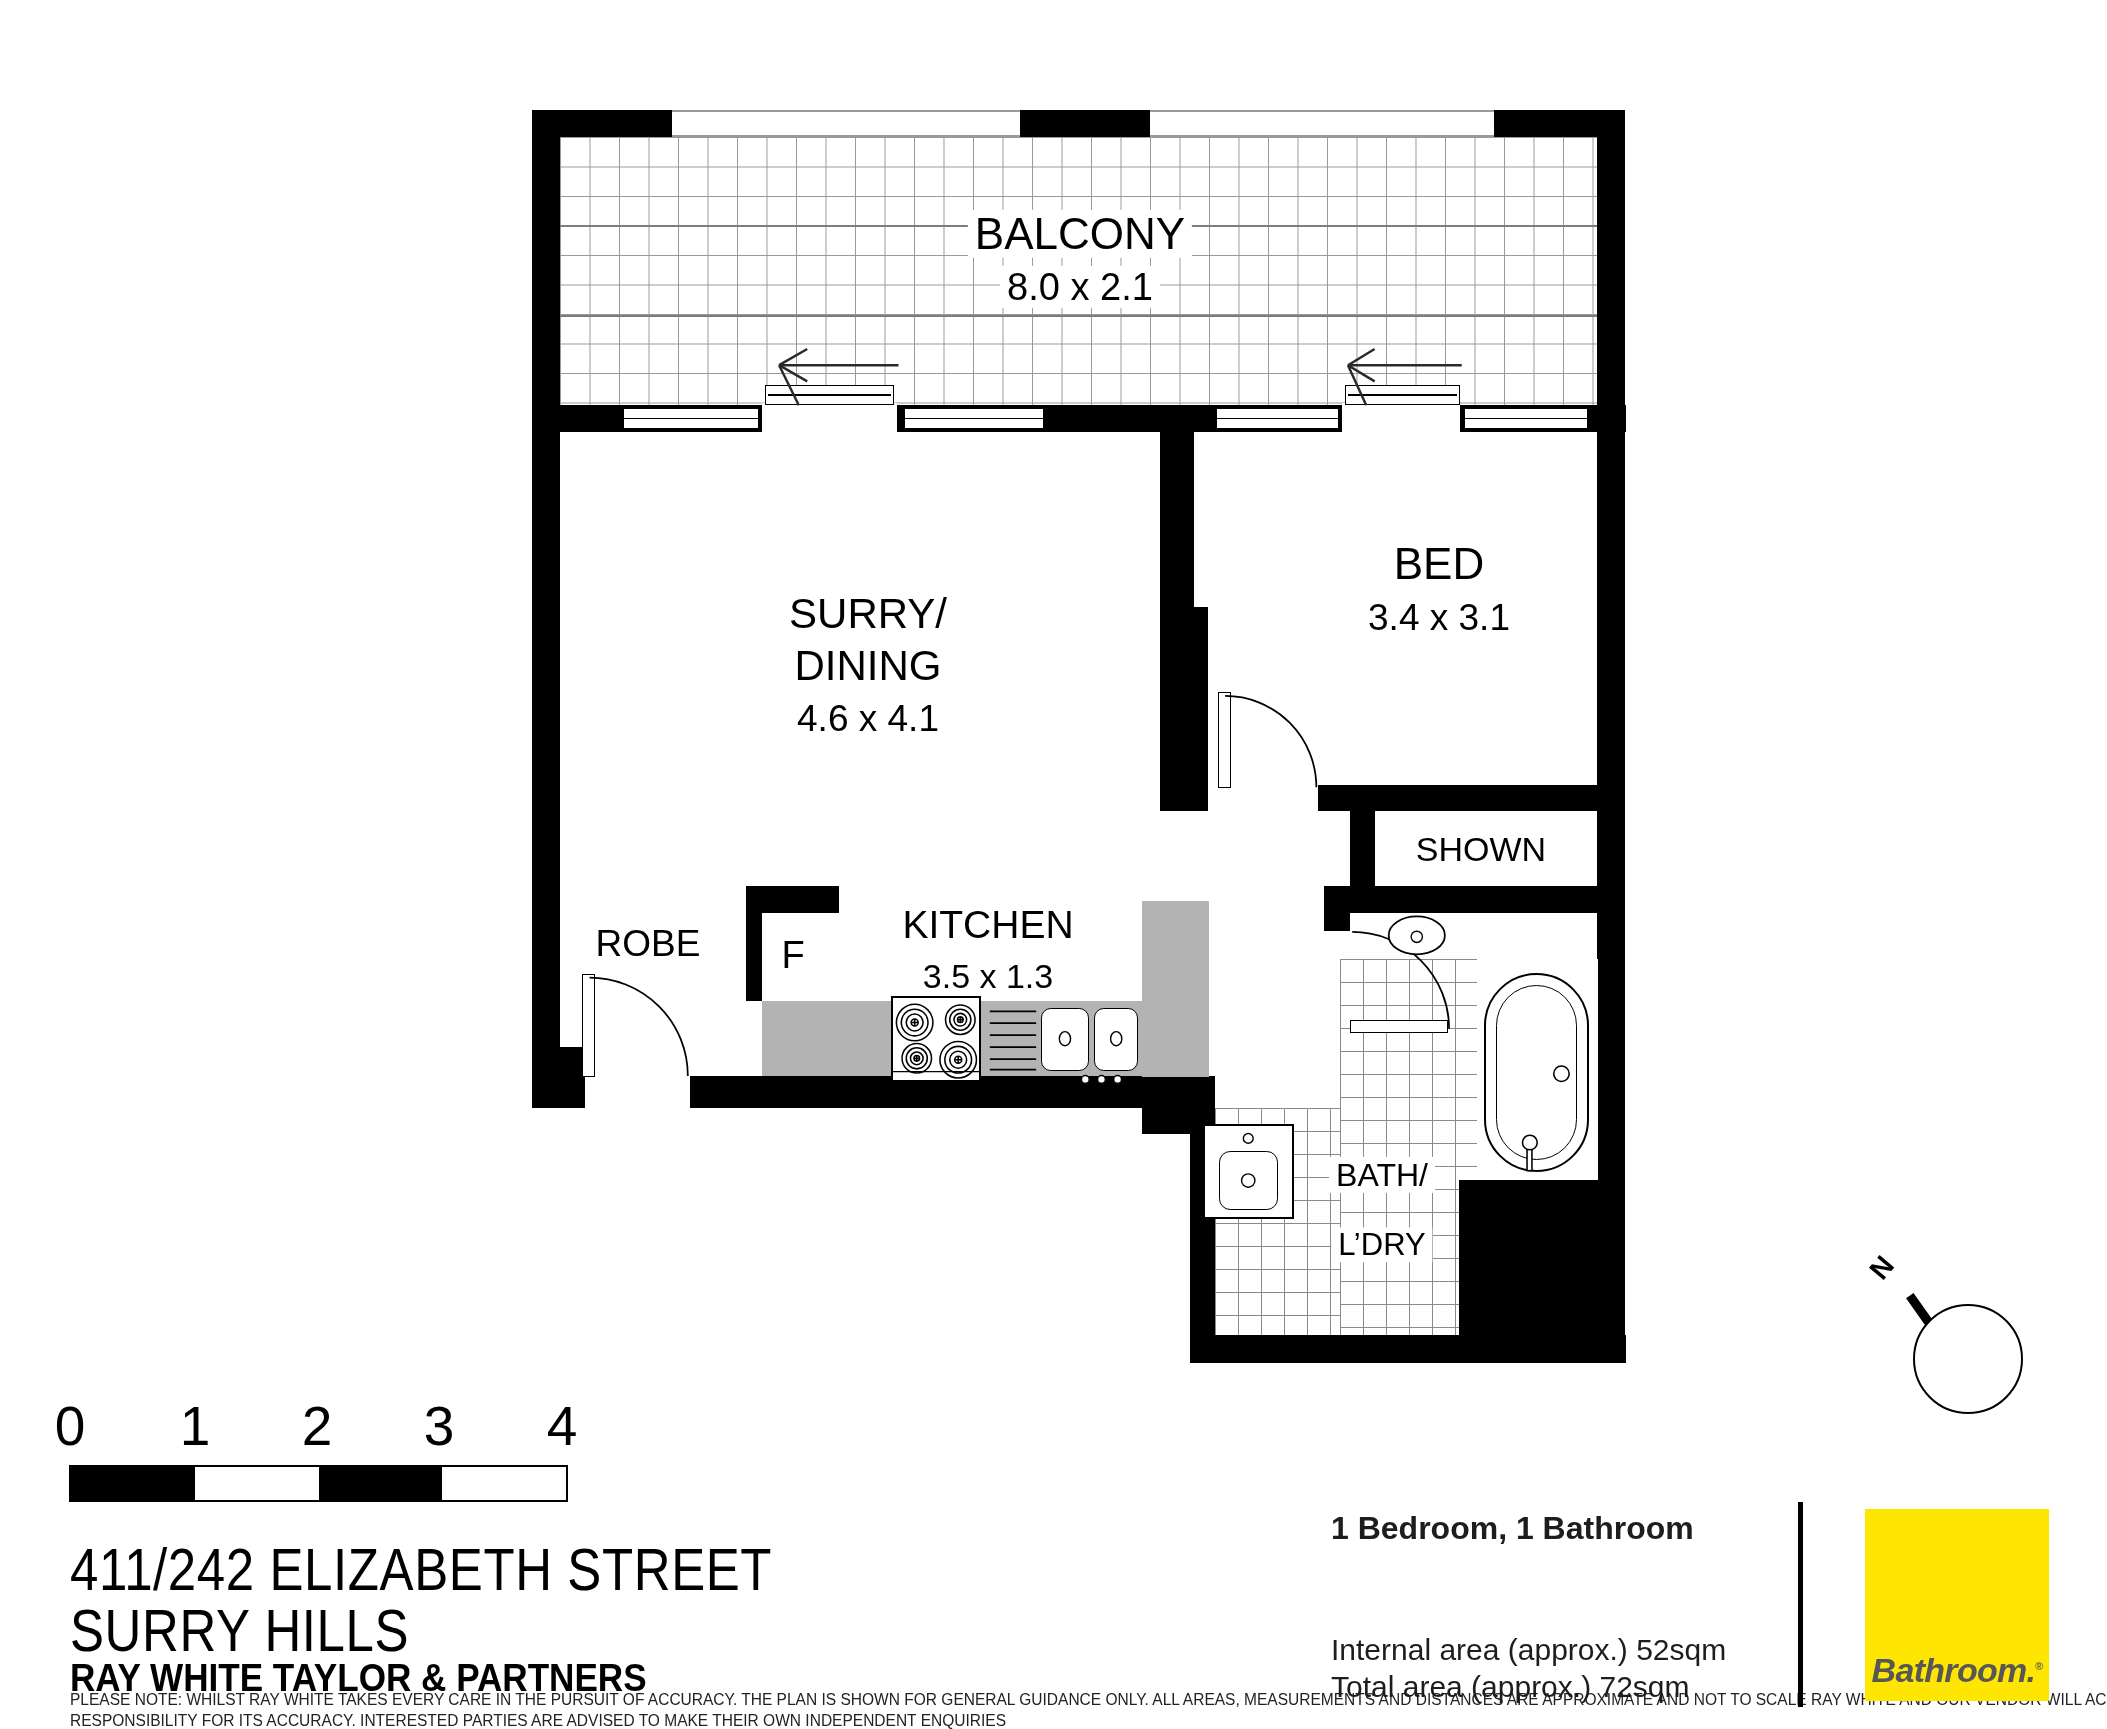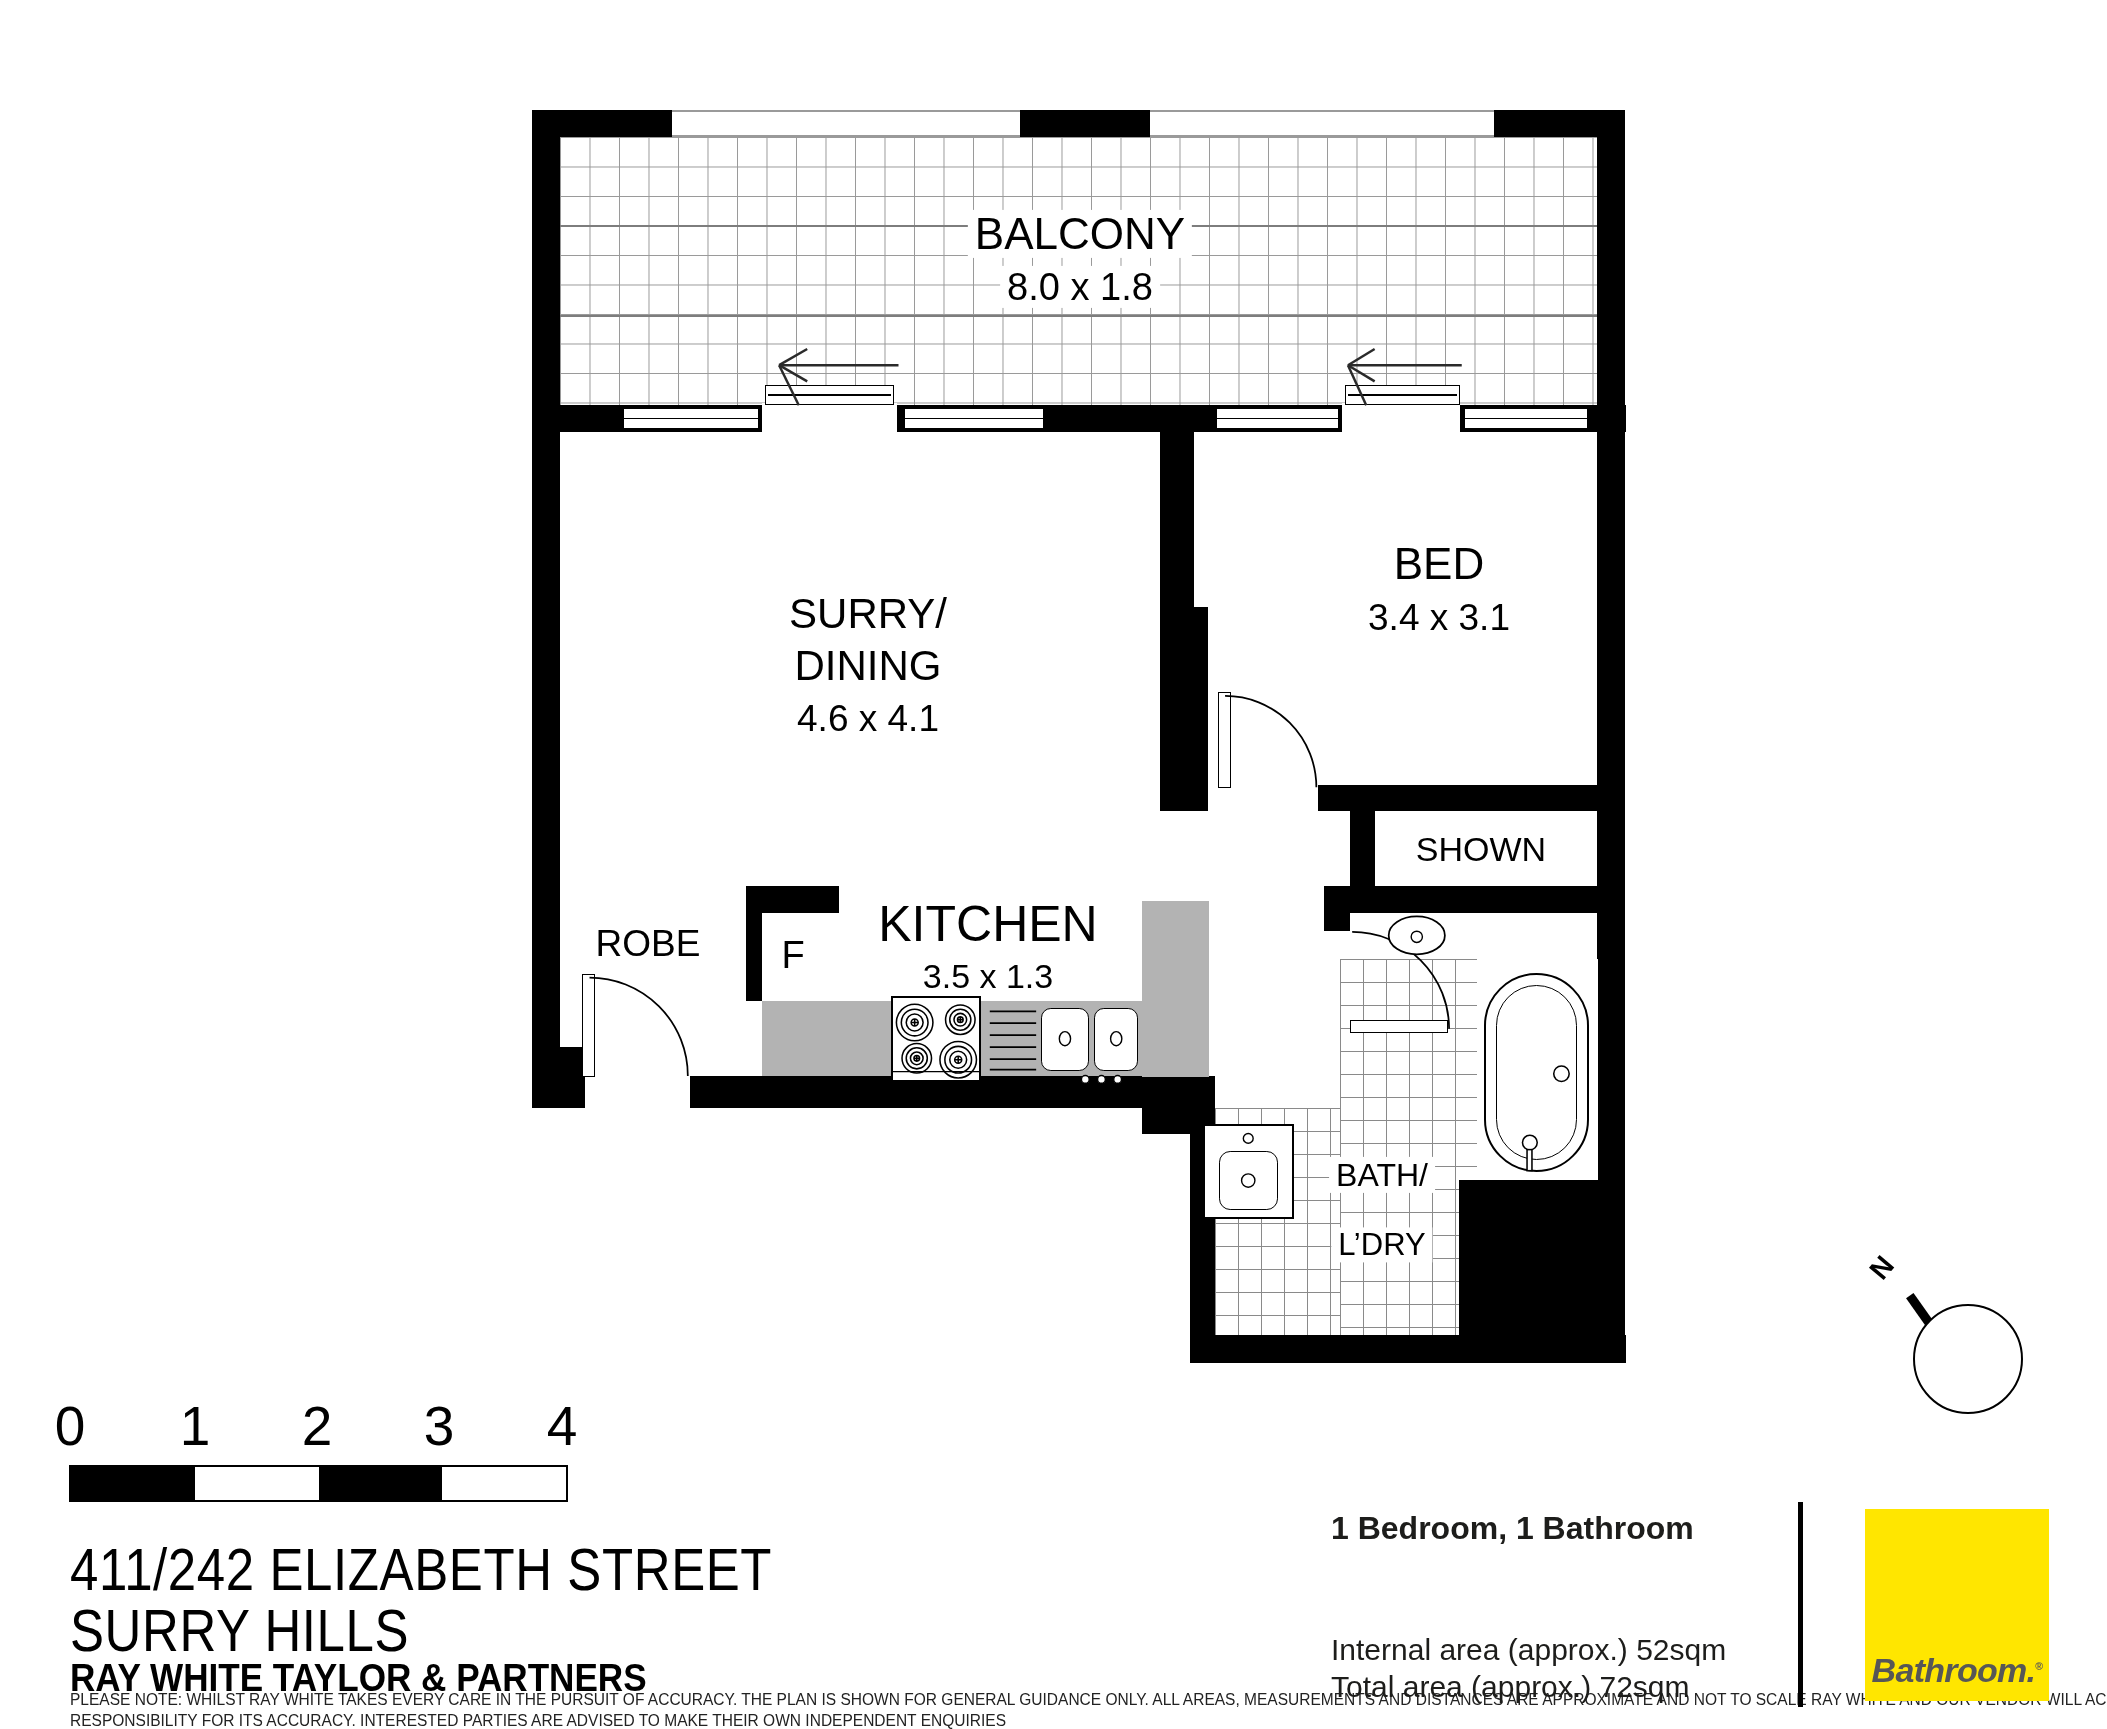--- a/index.html
+++ b/index.html
@@ -190,35 +190,35 @@
     <g fill="#fff" stroke="#000" stroke-width="2.2">
       <circle cx="2206" cy="1529" r="11"></circle>
       <circle cx="2161" cy="1627" r="10.5"></circle>
       <rect x="2157" y="1637" width="7" height="30"></rect>
     </g>
 
     <line x1="2702" y1="1845" x2="2753" y2="1917" stroke="#000" stroke-width="13"></line>
   </svg>
 
   <div class="lbl halo" style="left:1068px;top:234px;font-size:44px;"><span>BALCONY</span></div>
-  <div class="lbl halo" style="left:1068px;top:287px;font-size:38px;"><span>8.0 x 1.8</span></div>
+  <div class="lbl halo" style="left:1068px;top:287px;font-size:38px;"><span>8.0 x 2.1</span></div>
 
   <div class="lbl" style="left:856px;top:614px;font-size:42px;"><span>SURRY/</span></div>
   <div class="lbl" style="left:856px;top:666px;font-size:42px;"><span>DINING</span></div>
   <div class="lbl" style="left:856px;top:718px;font-size:37px;"><span>4.6 x 4.1</span></div>
 
   <div class="lbl" style="left:1427px;top:564px;font-size:44px;"><span>BED</span></div>
   <div class="lbl" style="left:1427px;top:617px;font-size:37px;"><span>3.4 x 3.1</span></div>
 
   <div class="lbl" style="left:1469px;top:849px;font-size:34px;"><span>SHOWN</span></div>
 
   <div class="lbl" style="left:636px;top:943px;font-size:37px;"><span>ROBE</span></div>
   <div class="lbl" style="left:781px;top:955px;font-size:38px;"><span>F</span></div>
 
-  <div class="lbl" style="left:976px;top:924px;font-size:50px;"><span>KITCHEN</span></div>
+  <div class="lbl" style="left:976px;top:924px;font-size:39px;"><span>KITCHEN</span></div>
   <div class="lbl" style="left:976px;top:976px;font-size:34px;"><span>3.5 x 1.3</span></div>
 
   <div class="lbl halo" style="left:1370px;top:1175px;font-size:32px;"><span>BATH/</span></div>
   <div class="lbl halo" style="left:1370px;top:1245px;font-size:31px;"><span>L’DRY</span></div>
 
   <div class="abs" style="left:1901px;top:1304px;width:110px;height:110px;border:2.1px solid #000;border-radius:50%;box-sizing:border-box;background:#fff;"></div>
   <div class="abs" style="left:1860px;top:1252px;font-size:28px;font-weight:bold;transform:rotate(-50deg);"><span>N</span></div>
 </div>
 
 <div class="abs" style="left:0;top:0;">

